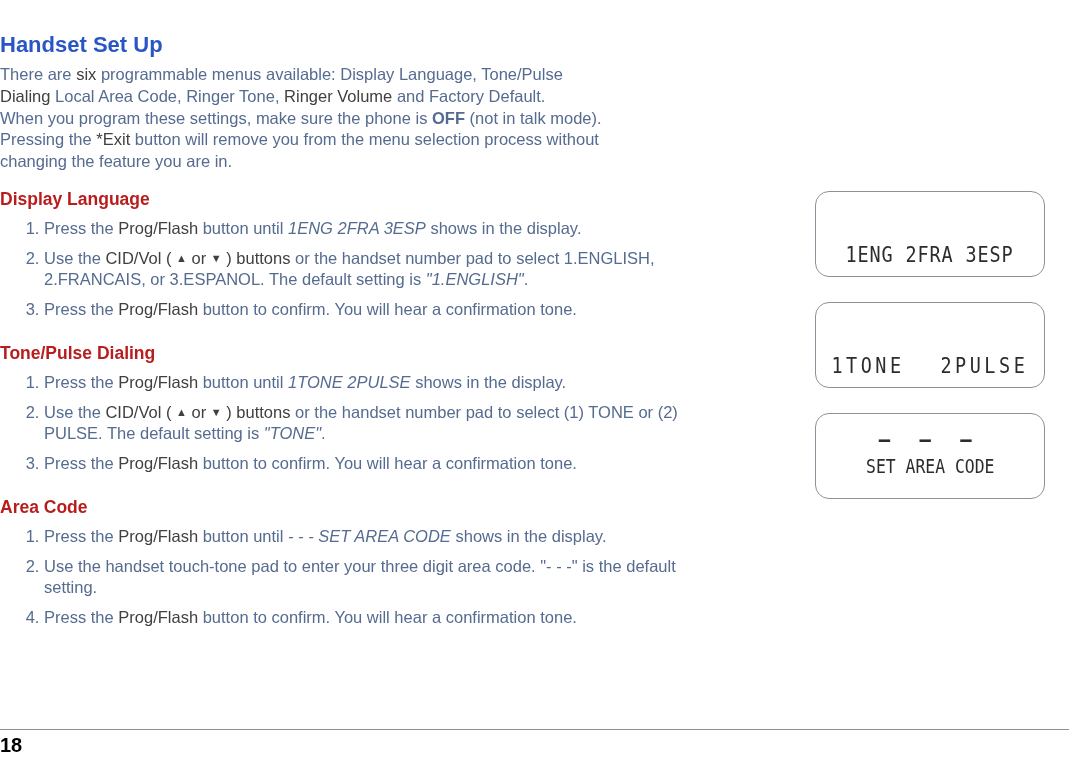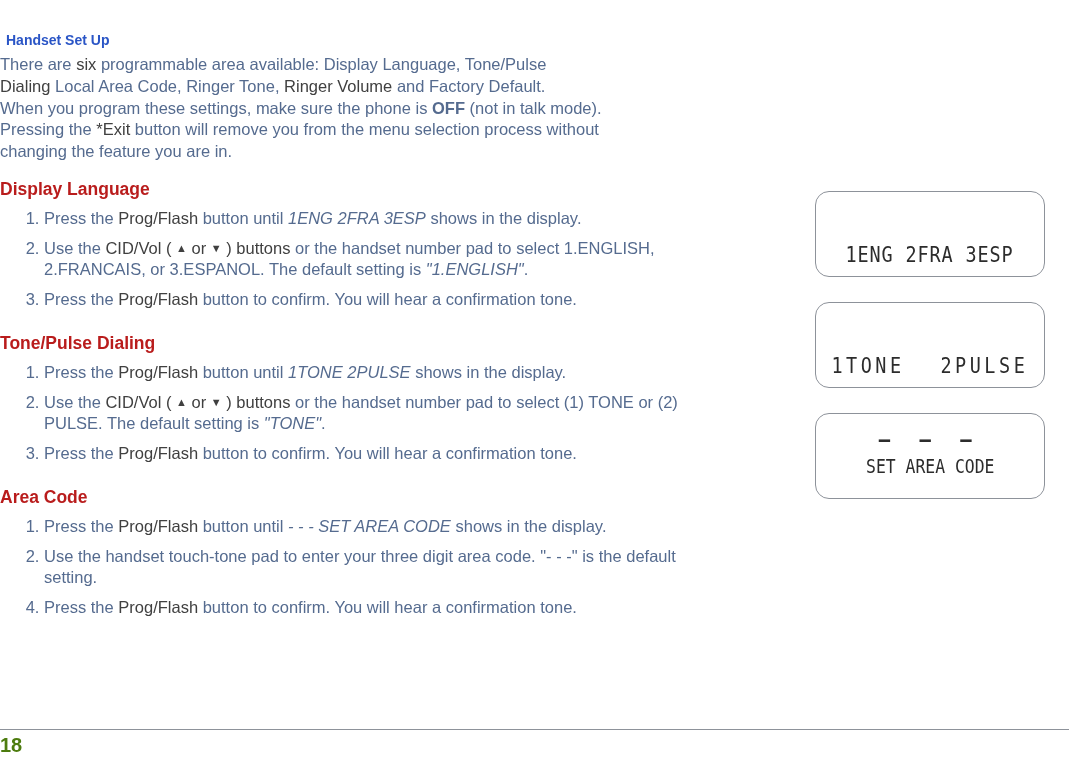--- a/index.html
+++ b/index.html
@@ -32,24 +32,24 @@
   }
   .left {
     flex: 1 1 auto;
     max-width: 740px;
   }
   .right {
     flex: 0 0 232px;
     padding-top: 185px;
   }
   .h2 {
-    font-size: 14px;
+    font-size: 22px;
     font-weight: 700;
     color: #2a55c6;
-    margin: 26px 0 6px 6px;
+    margin: 26px 0 6px 0;
   }
   .intro {
     font-size: 16.5px;
     line-height: 1.32;
     color: #556b8f;
     margin: 0 0 16px 0;
   }
   .hl { color: #404040; }
   .strong { font-weight: 700; }
   .h3 {
@@ -102,41 +102,41 @@
     position: absolute;
     left: 0;
     bottom: 16px;
     border-top: 1px solid #8d929a;
     width: 1069px;
     padding-top: 4px;
   }
   .pagenum {
     font-size: 20px;
     font-weight: 700;
-    color: #4d7c0f;
+    color: #000000;
     margin-left: 0px;
   }
   .arrow {
     font-size: 11px;
     vertical-align: middle;
     display: inline-block;
     transform: translateY(-1px);
   }
 </style>
 </head>
 <body>
 
 <div class="page">
 
   <div class="content">
     <div class="left">
       <div class="h2">Handset Set Up</div>
 
       <p class="intro">
-        <span>There are </span><span class="hl">six</span><span> programmable area available: Display Language, Tone/Pulse</span><br>
+        <span>There are </span><span class="hl">six</span><span> programmable menus available: Display Language, Tone/Pulse</span><br>
         <span class="hl">Dialing</span><span> Local Area Code, Ringer Tone, </span><span class="hl">Ringer Volume</span><span> and Factory Default.</span><br>
         <span>When you program these settings, make sure the phone is </span><span class="strong">OFF</span><span> (not in talk mode).</span><br>
         <span>Pressing the </span><span class="hl">*Exit</span><span> button will remove you from the menu selection process without</span><br>
         <span>changing the feature you are in.</span>
       </p>
 
       <div class="h3">Display Language</div>
       <ol>
         <li>
           <span>Press the </span><span class="hl">Prog/Flash</span><span> button until </span><span class="ital">1ENG 2FRA 3ESP</span><span> shows in the display.</span>

